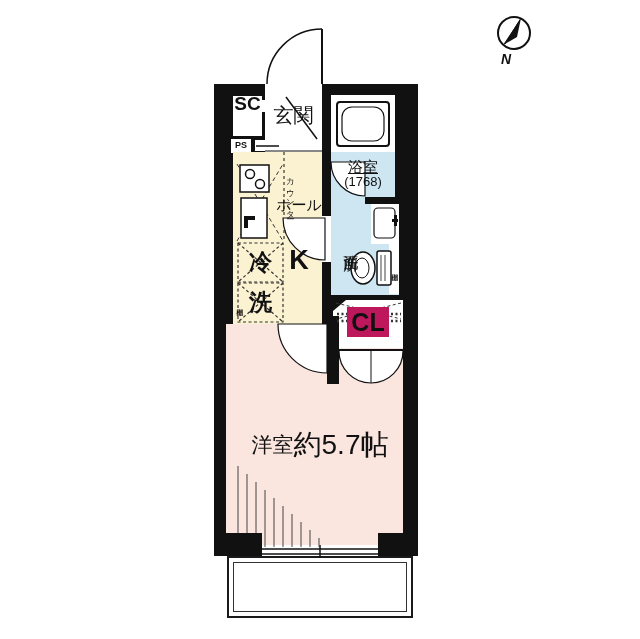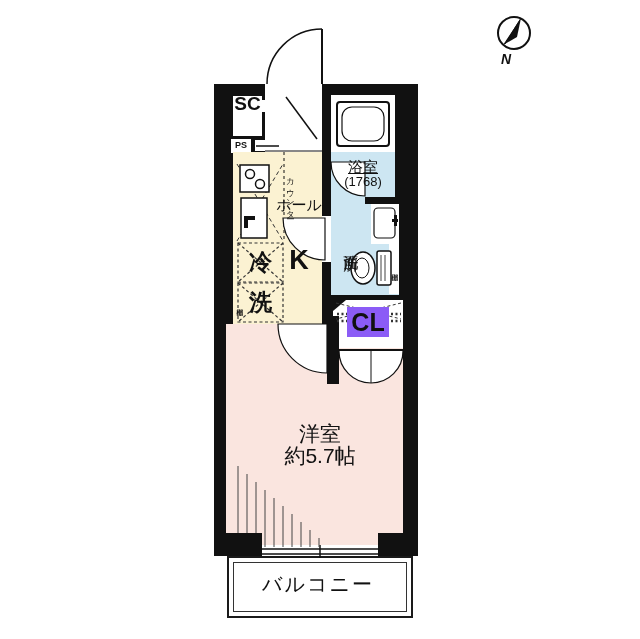--- a/index.html
+++ b/index.html
@@ -143,34 +143,34 @@
     </g>
 
     <g>
       <circle cx="514" cy="33" r="16" fill="none" stroke="#111" stroke-width="2"></circle>
       <polygon points="521,18 503,45 517,37" fill="#111"></polygon>
       <line x1="521" y1="18" x2="505" y2="44" stroke="#111" stroke-width="1"></line>
     </g>
   </svg>
 
   <div class="lbl" style="left:233px;top:84px;width:29px;height:40px;font-size:19px;font-weight:bold;">SC</div>
+  <div class="lbl" style="left:265px;top:95px;width:57px;height:40px;font-size:20px;">玄関</div>
   <div class="lbl" style="left:231px;top:139px;width:20px;height:14px;font-size:9px;font-weight:bold;">PS</div>
   <div class="lbl vert" style="left:286px;top:150px;height:88px;font-size:8.5px;">カウンター</div>
   <div class="lbl" style="left:331px;top:155px;width:64px;height:38px;flex-direction:column;">
     <span style="font-size:15px;text-decoration:underline;">浴室</span>
     <span style="font-size:13px;">(1768)</span>
   </div>
   <div class="lbl" style="left:276px;top:197px;width:46px;height:18px;font-size:15px;font-family:Liberation Serif, serif;">ホール</div>
   <div class="lbl" style="left:284px;top:240px;width:30px;height:40px;font-size:27px;font-weight:bold;">K</div>
   <div class="lbl" style="left:238px;top:243px;width:45px;height:39px;font-size:23px;font-weight:bold;">冷</div>
   <div class="lbl" style="left:238px;top:283px;width:45px;height:39px;font-size:23px;font-weight:bold;">洗</div>
   <div class="lbl vert" style="left:236px;top:287px;height:32px;font-size:7px;letter-spacing:0;">上部棚</div>
   <div class="lbl vert" style="left:343px;top:210px;height:68px;font-size:15px;">洗面所</div>
   <div class="lbl vert" style="left:391px;top:251px;height:34px;font-size:7px;letter-spacing:0;">上部棚</div>
-  <div class="lbl" style="left:347px;top:307px;width:42px;height:30px;font-size:25px;font-weight:bold;background:#8b5cf6;">CL</div>
-  <div class="lbl" style="left:250px;top:420px;width:140px;height:50px;flex-direction:column;">
+  <div class="lbl" style="left:347px;top:307px;width:42px;height:30px;font-size:25px;font-weight:bold;background:#be185d;">CL</div>
+  <div class="lbl" style="left:250px;top:420px;width:140px;height:50px;">
     <span style="font-size:21px;">洋室</span>
-    <span style="font-size:21px;">約5.7帖</span>
+    <span style="font-size:28px;">約5.7帖</span>
   </div>
-  <div class="lbl" style="left:227px;top:571px;width:182px;height:26px;font-size:20px;letter-spacing:2px;">バルコニー</div>
   <div class="lbl" style="left:496px;top:50px;width:20px;height:18px;font-size:14px;font-weight:bold;font-style:italic;">N</div>
 
 </div>
 
 </body></html>

